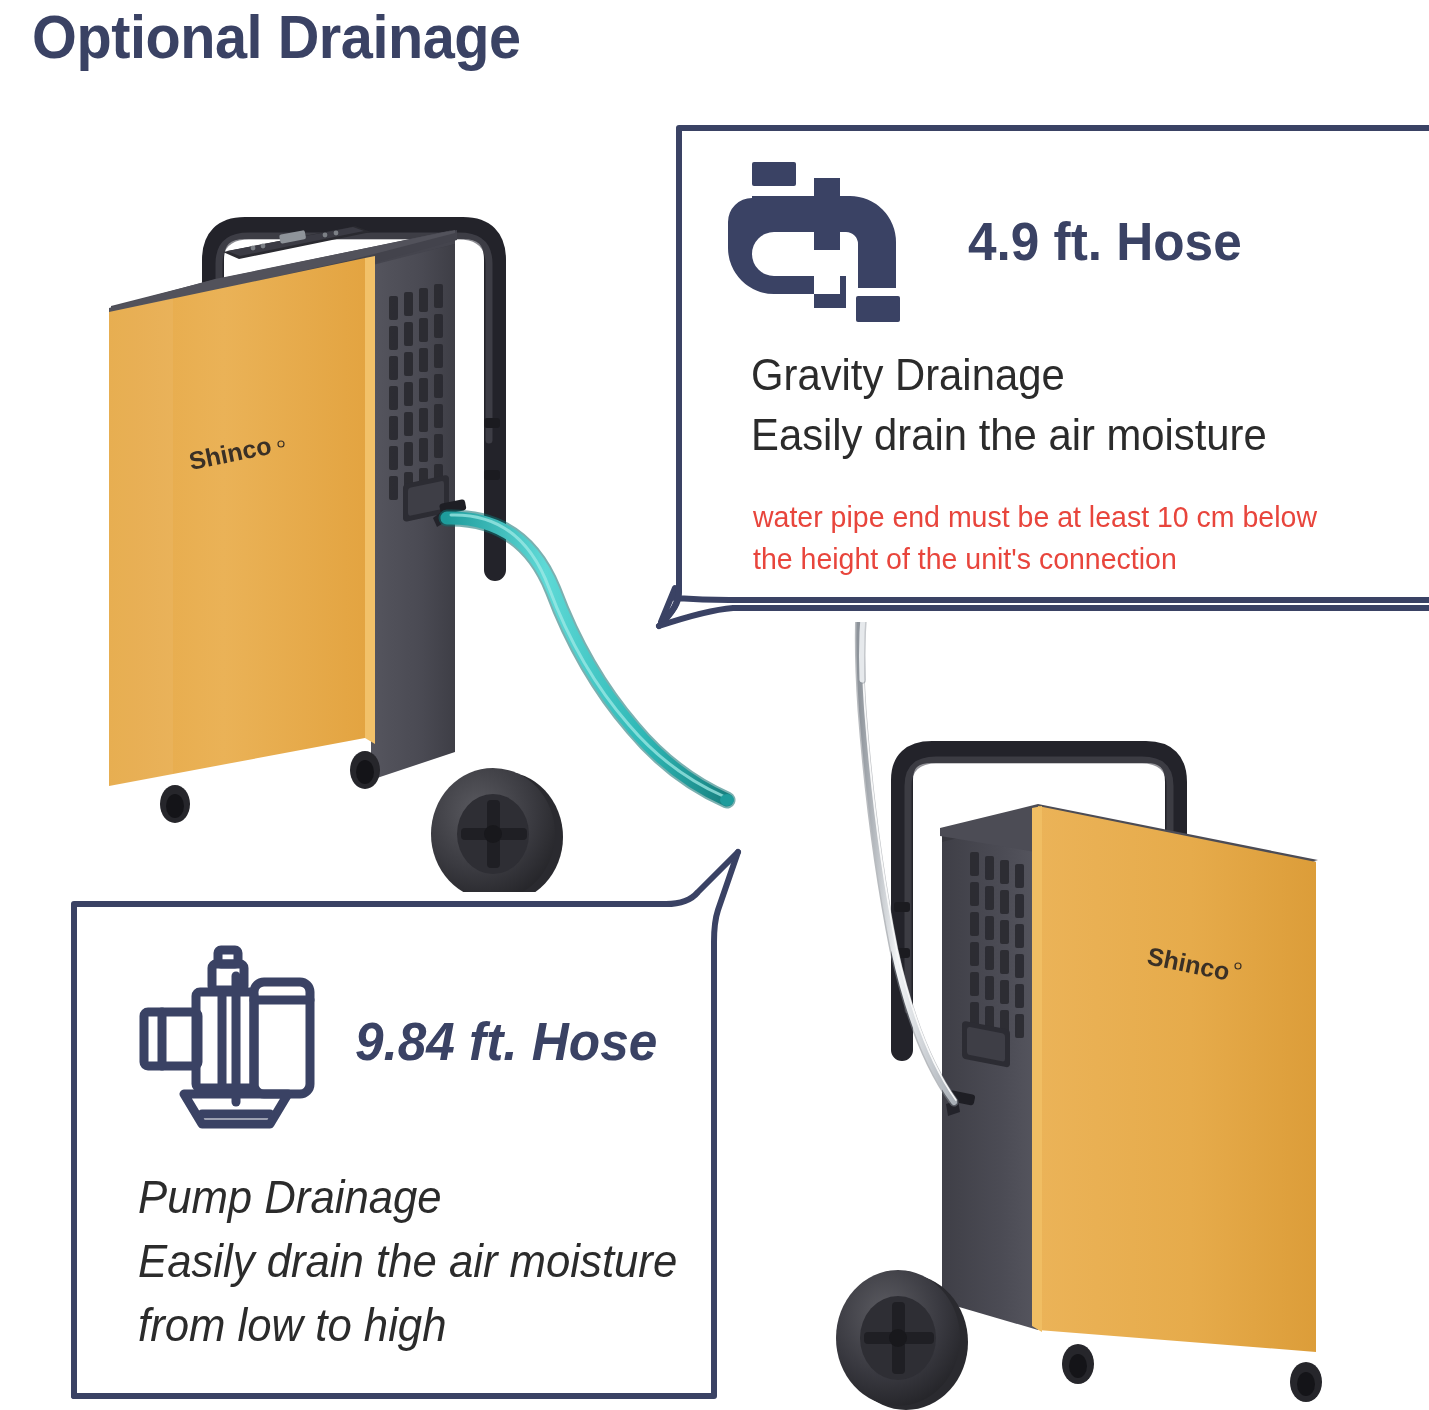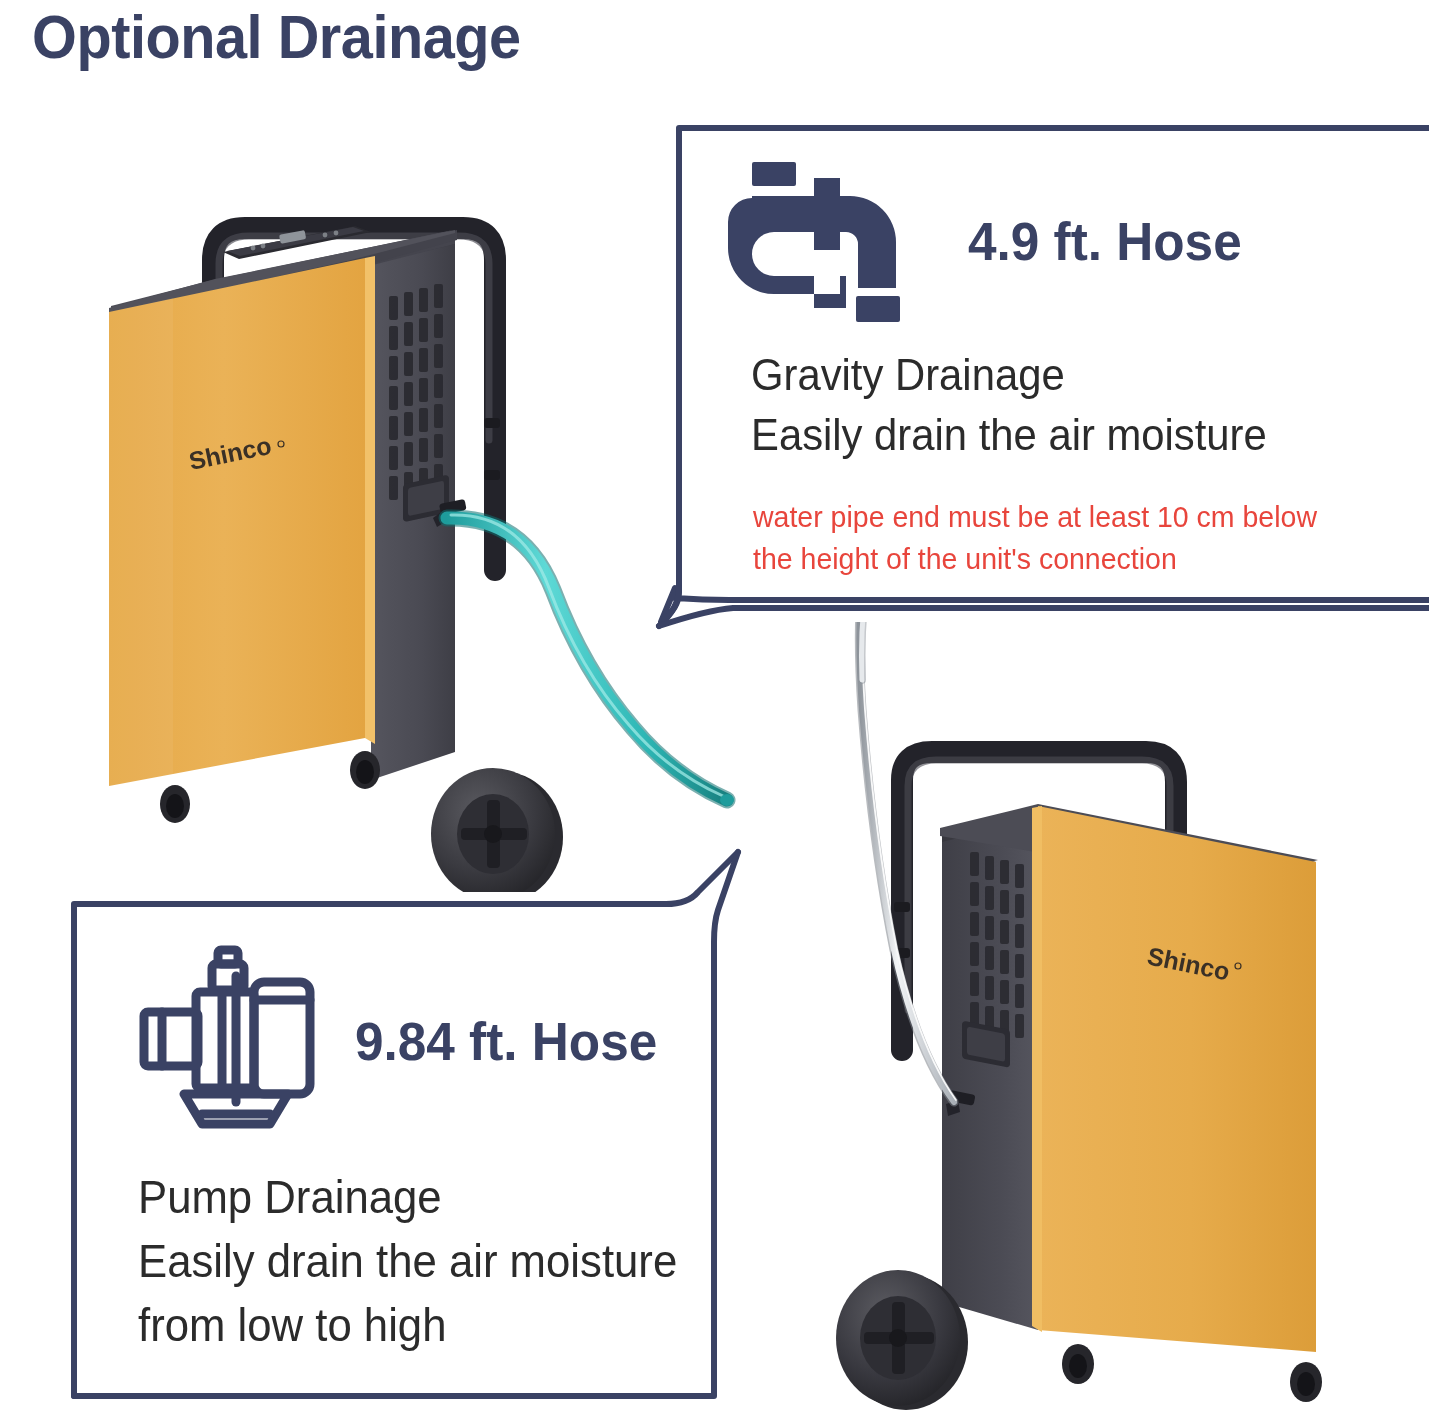--- a/index.html
+++ b/index.html
@@ -16,21 +16,21 @@
     color:#3A4264;line-height:1.05;
     transform:scaleX(0.93);transform-origin:left top;white-space:nowrap;
   }
 
   
   .callout{position:absolute;background:#fff;}
   .callout .frame{position:absolute;left:0;top:0;width:100%;height:100%;}
   .callout .inner{position:absolute;left:0;top:0;width:100%;height:100%;}
 
   #callout-gravity{left:665px;top:122px;width:770px;height:500px;}
-  #callout-pump{left:62px;top:892px;width:660px;height:508px;}
+  #callout-pump{left:62px;top:892px;width:660px;height:508px;font-style:italic;}
   .headline{
     font-family:"Liberation Sans Narrow","Liberation Sans",sans-serif;
     font-weight:bold;color:#3A4264;white-space:nowrap;
     transform:scaleX(0.95);transform-origin:left center;
   }
   .body-line{
     font-family:"Liberation Sans Narrow","Liberation Sans",sans-serif;
     color:#2B2B2B;white-space:nowrap;font-weight:400;
     transform:scaleX(0.95);transform-origin:left top;
   }

